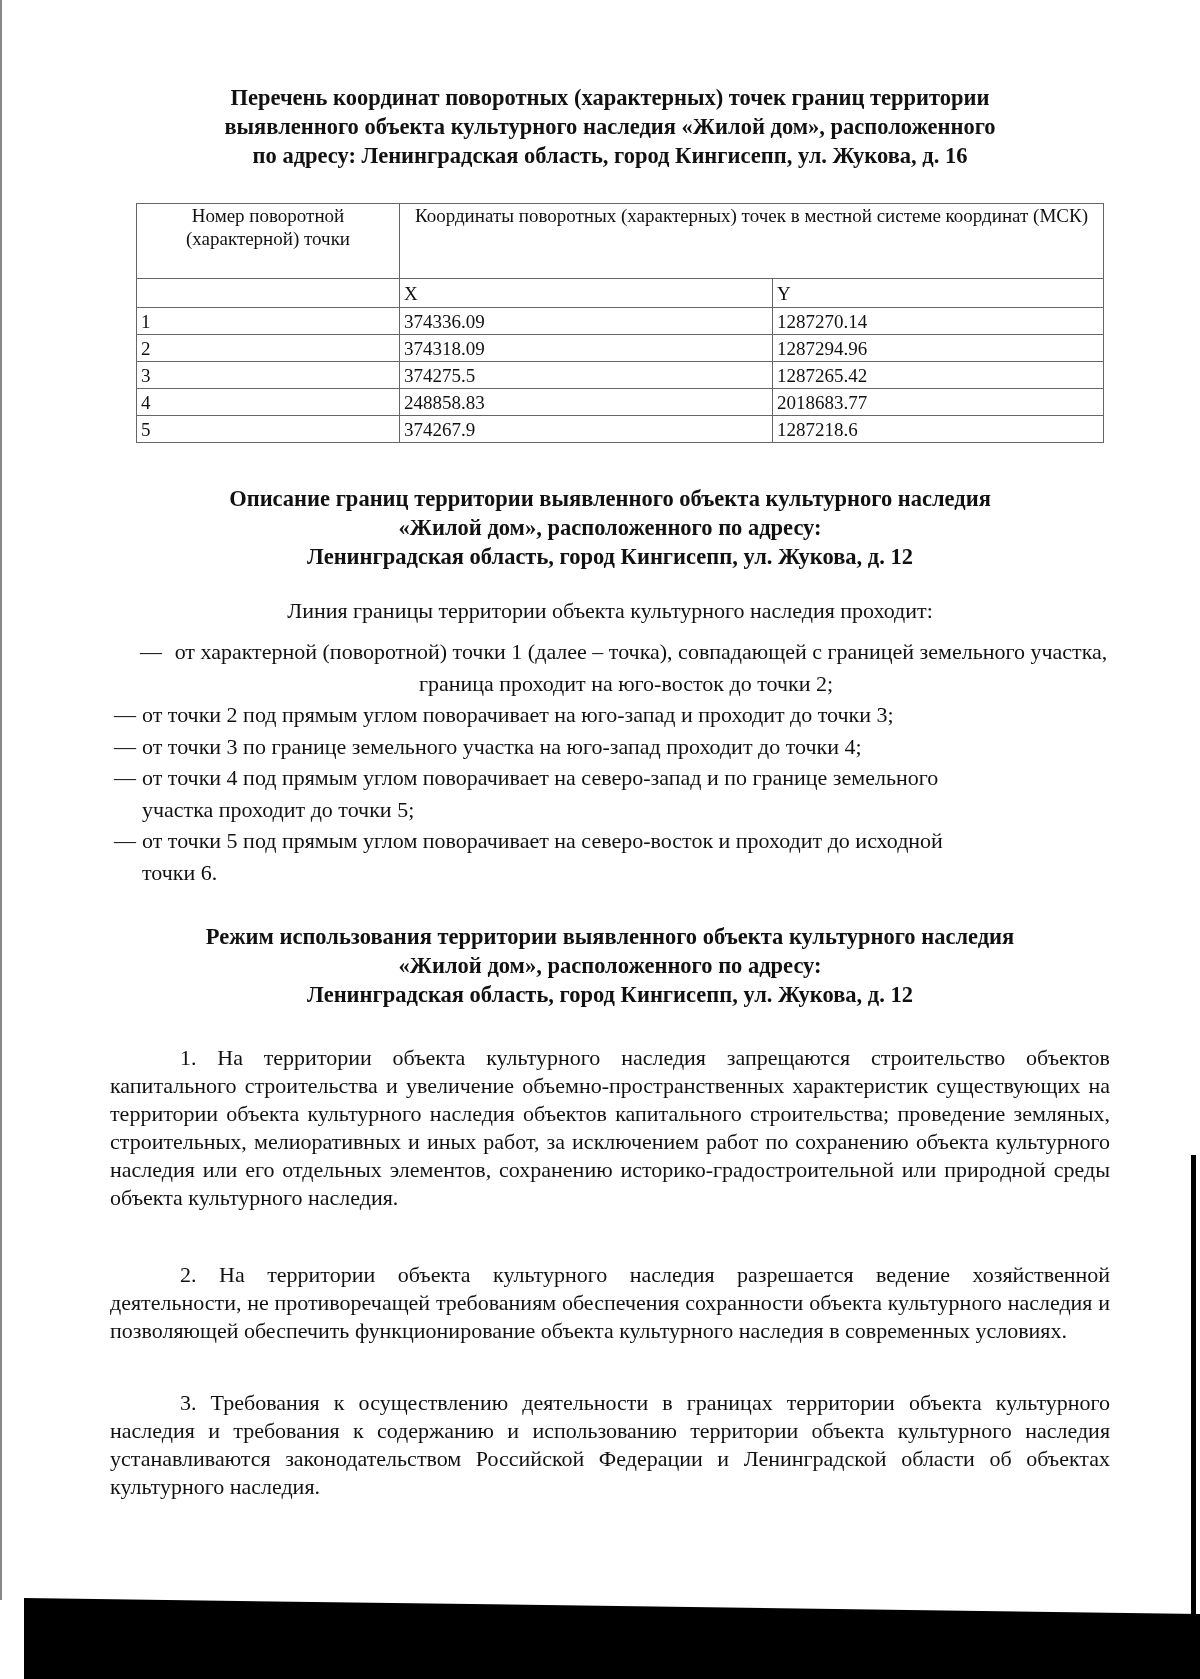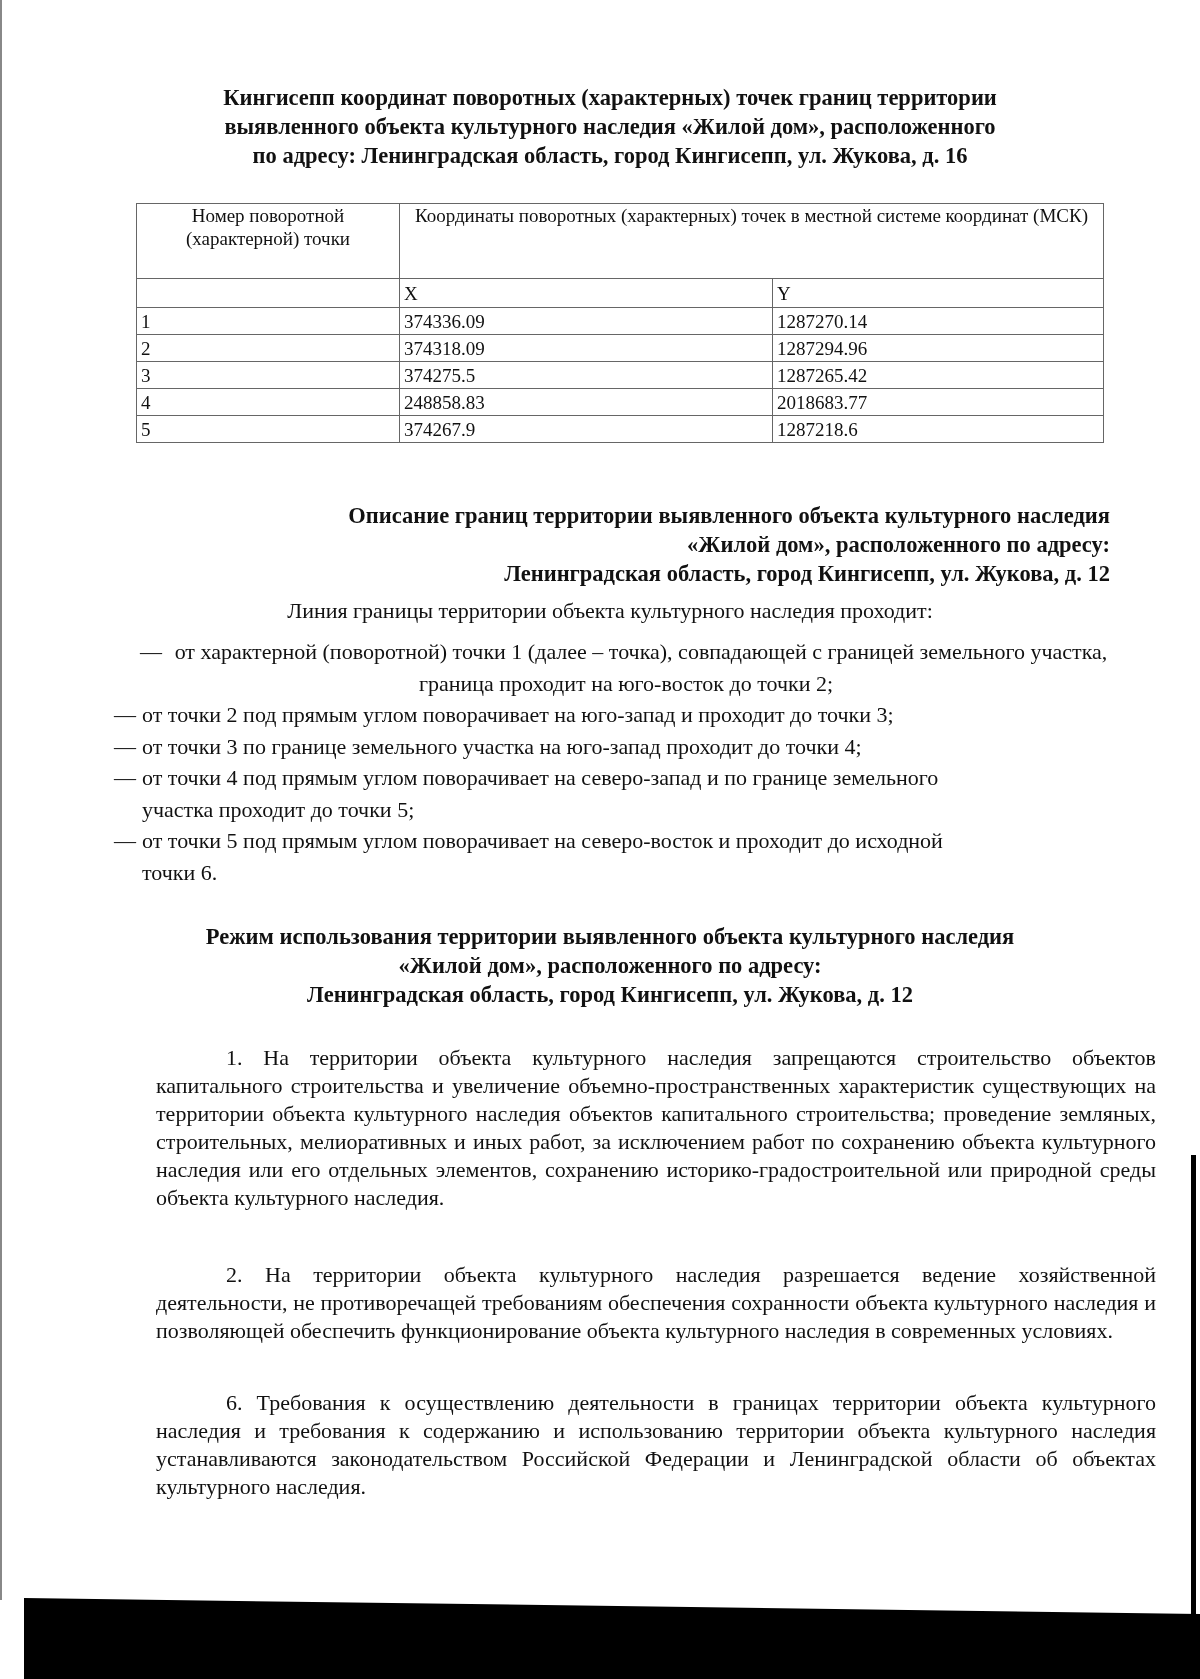--- a/index.html
+++ b/index.html
@@ -13,21 +13,21 @@
     .right-edge { position: absolute; left: 1191px; top: 1155px; width: 5px; height: 460px; background: #000; }
     .scan-bottom {
       position: absolute; left: 24px; top: 1598px; width: 1176px; height: 81px; background: #000;
       clip-path: polygon(0 0, 100% 16px, 100% 100%, 0 100%);
     }
     .title {
       position: absolute; left: 110px; width: 1000px; text-align: center;
       font-weight: bold; font-size: 22.5px; line-height: 29px;
     }
     .t1 { top: 83px; }
-    .t2 { top: 501px; text-align: right; }
+    .t2 { top: 484px; }
     .t3 { top: 922px; }
     .coord-table {
       position: absolute; left: 136px; top: 203px; width: 968px;
       border-collapse: collapse; font-size: 19px;
     }
     .coord-table td, .coord-table th {
       border: 1.5px solid #666; font-weight: normal; padding: 0 4px;
       line-height: 23px;
     }
     .coord-table .hdr1 { height: 75px; vertical-align: top; padding-top: 2px; }
@@ -41,34 +41,34 @@
     }
     .bullets { position: absolute; left: 110px; top: 636px; width: 1000px; font-size: 22px; line-height: 31.5px; }
     .bullet { position: relative; padding-left: 32px; }
     .bullet.first { padding-left: 32px; }
     .bullet .dash { position: absolute; left: 4px; top: 0; }
     .bullet.first .dash { left: 30px; }
     .bullet.first .text-first { text-indent: 30px; }
     .bullet .dash.outdent { left: 4px; }
     .para {
       position: absolute; left: 110px; width: 1000px; text-align: justify;
-      font-size: 22px; line-height: 28px; text-indent: 70px; margin-left: 46px;
+      font-size: 22px; line-height: 28px; text-indent: 70px;
     }
     .p1 { top: 1044px; }
     .p2 { top: 1261px; }
     .p3 { top: 1389px; }
   </style>
 </head>
 <body>
 
 <div class="page">
   <div class="left-edge"></div>
 
   <div class="title t1">
-    <div>Кингисепп координат поворотных (характерных) точек границ территории</div>
+    <div>Перечень координат поворотных (характерных) точек границ территории</div>
     <div>выявленного объекта культурного наследия «Жилой дом», расположенного</div>
     <div>по адресу: Ленинградская область, город Кингисепп, ул. Жукова, д. 16</div>
   </div>
 
   <table class="coord-table">
     <tbody>
         <tr class="hdr1">
       <th class="col1" rowspan="1">Номер поворотной (характерной) точки</th>
       <th colspan="2">Координаты поворотных (характерных) точек в местной системе координат (МСК)</th>
     </tr>
@@ -137,17 +137,17 @@
   </div>
 
   <div class="title t3">
     <div>Режим использования территории выявленного объекта культурного наследия</div>
     <div>«Жилой дом», расположенного по адресу:</div>
     <div>Ленинградская область, город Кингисепп, ул. Жукова, д. 12</div>
   </div>
 
   <div class="para p1">1. На территории объекта культурного наследия запрещаются строительство объектов капитального строительства и увеличение объемно-пространственных характеристик существующих на территории объекта культурного наследия объектов капитального строительства; проведение земляных, строительных, мелиоративных и иных работ, за исключением работ по сохранению объекта культурного наследия или его отдельных элементов, сохранению историко-градостроительной или природной среды объекта культурного наследия.</div>
   <div class="para p2">2. На территории объекта культурного наследия разрешается ведение хозяйственной деятельности, не противоречащей требованиям обеспечения сохранности объекта культурного наследия и позволяющей обеспечить функционирование объекта культурного наследия в современных условиях.</div>
-  <div class="para p3">6. Требования к осуществлению деятельности в границах территории объекта культурного наследия и требования к содержанию и использованию территории объекта культурного наследия устанавливаются законодательством Российской Федерации и Ленинградской области об объектах культурного наследия.</div>
+  <div class="para p3">3. Требования к осуществлению деятельности в границах территории объекта культурного наследия и требования к содержанию и использованию территории объекта культурного наследия устанавливаются законодательством Российской Федерации и Ленинградской области об объектах культурного наследия.</div>
 
   <div class="right-edge"></div>
   <div class="scan-bottom"></div>
 </div>
 
 </body></html>

